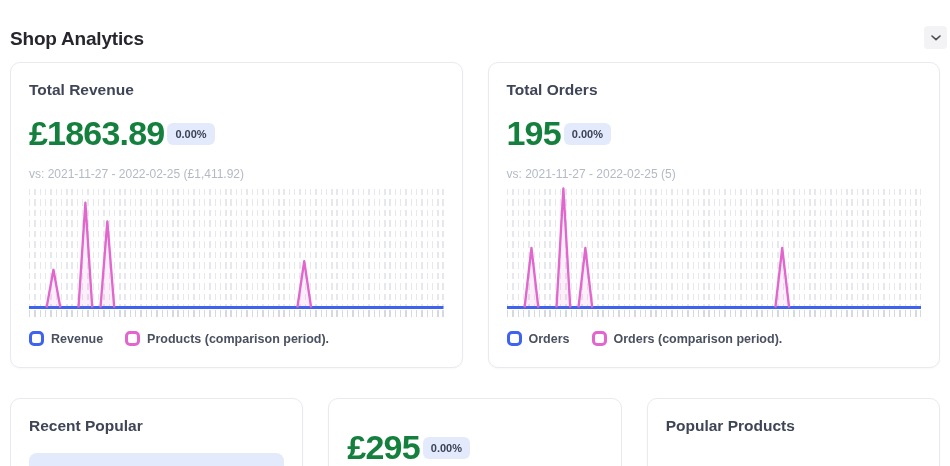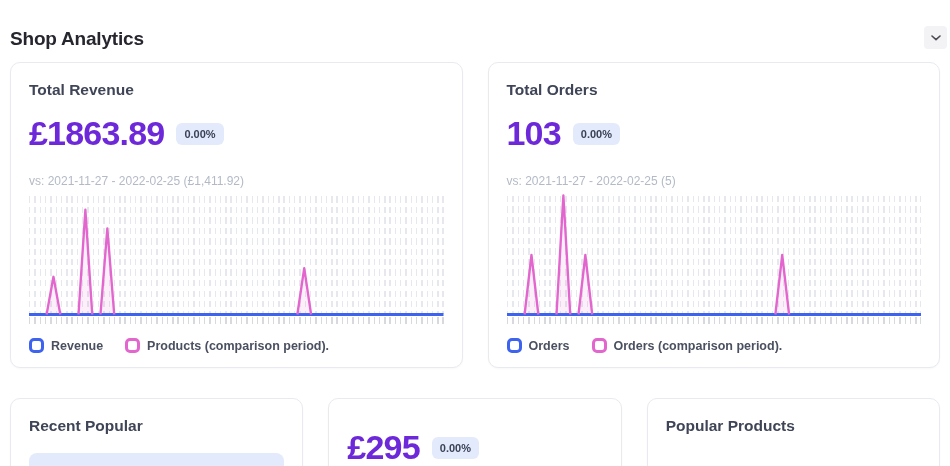--- a/index.html
+++ b/index.html
@@ -11,24 +11,24 @@
   .collapse-btn { width:23px; height:23px; border:none; border-radius:4px; background:#f3f3f5;
     display:flex; align-items:center; justify-content:center; cursor:pointer; margin-top:-2px; }
   .row1 { margin:12px 10px 0; display:grid; grid-template-columns:1fr 1fr; gap:25px; }
   .row2 { margin:30px 10px 0; display:grid; grid-template-columns:repeat(3,1fr); gap:25px; }
   .card { background:#fff; border:1px solid #e9eaef; border-radius:10px;
     box-shadow:0 1px 2px rgba(20,20,40,0.03); padding:18px 18px; }
   .row1 .card { height:306px; }
   .row2 .card { height:160px; }
   .card-title { font-size:15.5px; font-weight:700; color:#3f4557; }
   .metric-row { display:flex; align-items:center; margin-top:16px; }
-  .metric-value { font-size:34px; font-weight:800; color:#6d28d9; letter-spacing:-0.8px; line-height:1.1; }
-  .badge { margin-left:12px; background:#e3eafb; color:#3a4258; font-size:11px; font-weight:700;
+  .metric-value { font-size:34px; font-weight:800; color:#15803d; letter-spacing:-0.8px; line-height:1.1; }
+  .badge { margin-left:3px; background:#e3eafb; color:#3a4258; font-size:11px; font-weight:700;
     padding:5px 8px; border-radius:6px; }
-  .vs-text { margin-top:22px; font-size:12px; color:#b3bac6; }
+  .vs-text { margin-top:15px; font-size:12px; color:#b3bac6; }
   .chart-wrap { position:relative; margin-top:4px; height:132px; }
   .chart-grid { position:absolute; left:0; right:0; top:0; height:122px;
     background-image:
       repeating-linear-gradient(180deg, #ffffff 0 4px, rgba(255,255,255,0) 4px 10.5px),
       repeating-linear-gradient(90deg, #e6e8ed 0 1.4px, rgba(255,255,255,0) 1.4px 5.3px); }
   .chart-ticks { position:absolute; left:0; right:0; top:125px; height:7px;
     background-image:
       repeating-linear-gradient(90deg, #d7d9de 0 1.4px, rgba(255,255,255,0) 1.4px 5.3px); }
   .spark-svg { position:absolute; inset:0; width:100%; height:132px; display:block; }
   .legend { display:flex; align-items:center; gap:22px; margin-top:14px; }
@@ -80,21 +80,21 @@
       <div class="legend-item">
         <span class="legend-swatch" style="border-color: rgb(226, 102, 205);"></span>
         <span class="legend-label">Products (comparison period).</span>
       </div>
     </div>
   </div>
 
   <div class="card">
     <div class="card-title">Total Orders</div>
     <div class="metric-row">
-      <div class="metric-value">103</div>
+      <div class="metric-value">195</div>
       <div class="badge">0.00%</div>
     </div>
     <div class="vs-text">vs: 2021-11-27 - 2022-02-25 (5)</div>
     <div class="chart-wrap">
       <div class="chart-grid"></div>
       <div class="chart-ticks"></div>
     <svg viewBox="0 0 422 132" preserveAspectRatio="none" class="spark-svg">
           <line x1="0" x2="422" y1="122.5" y2="122.5" stroke="#3e63ee" stroke-width="3"></line>
           <path d="M 17.898 122.5 L 24.898 63 L 31.898 122.5" stroke="#e266cd" stroke-width="2.4" stroke-linejoin="round" fill="rgba(226,102,205,0.10)"></path>
           <path d="M 50.392 122.5 L 57.392 3.5 L 64.392 122.5" stroke="#e266cd" stroke-width="2.4" stroke-linejoin="round" fill="rgba(226,102,205,0.10)"></path>

